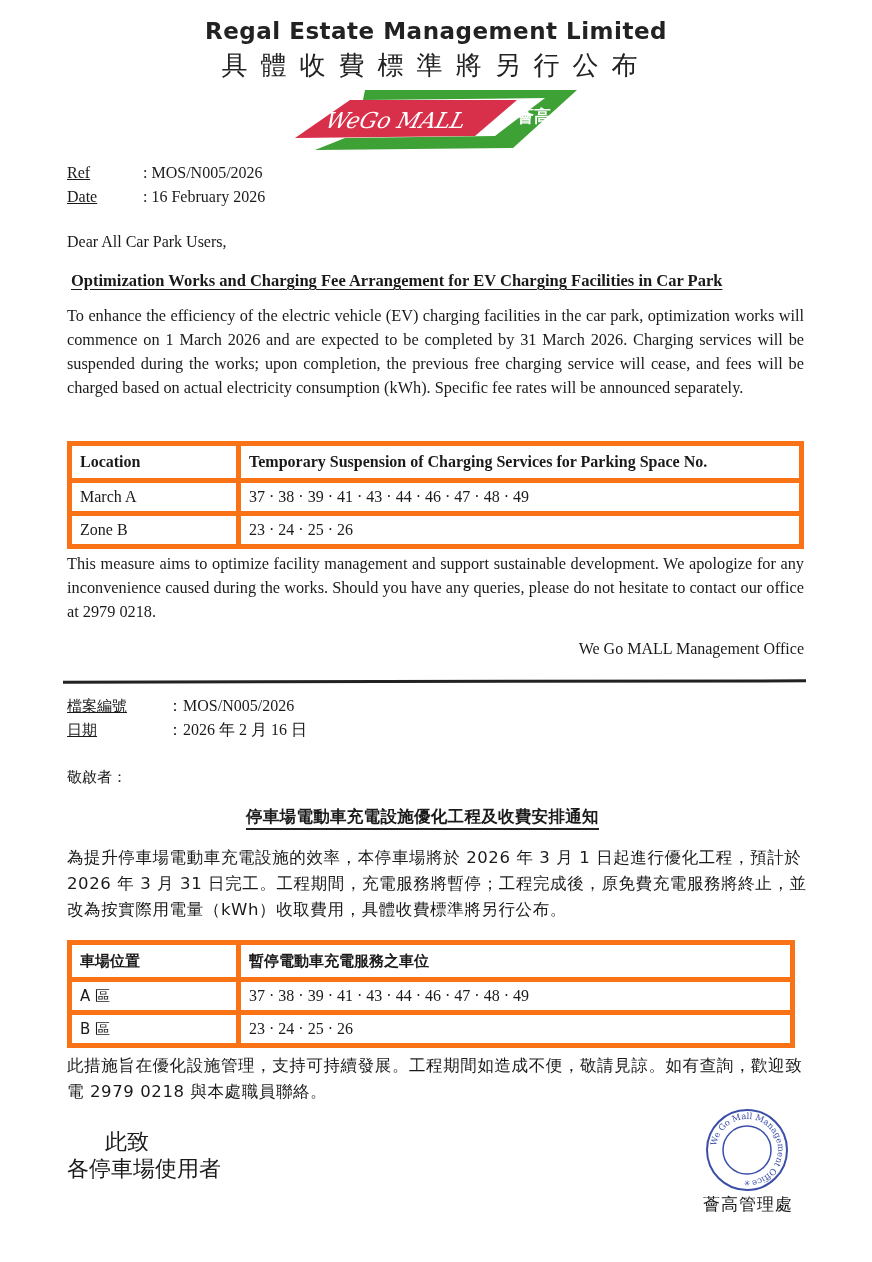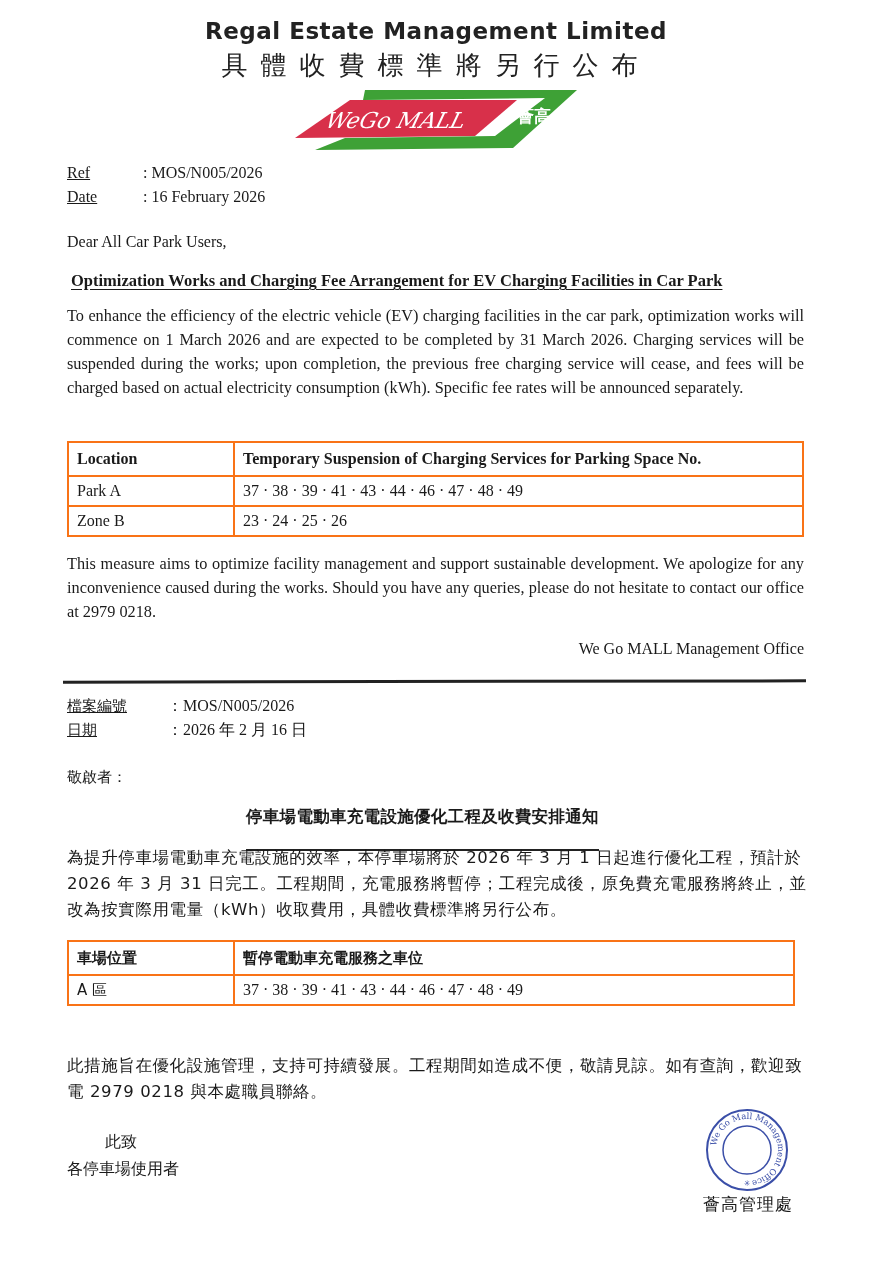--- a/index.html
+++ b/index.html
@@ -28,34 +28,34 @@
     text-decoration: underline; text-underline-offset: 3px;
   }
   .para {
     position: absolute; left: 67px; width: 737px; font-size: 16.3px; line-height: 24px;
     text-align: justify; text-align-last: left;
   }
   table.grid {
     position: absolute; left: 67px; border-collapse: collapse; font-size: 16px;
   }
   table.grid td, table.grid th {
-    border: 2px solid #f97316; padding: 2px 8px; height: 24px; text-align: left; font-weight: normal;
+    border: 5px solid #f97316; padding: 2px 8px; height: 24px; text-align: left; font-weight: normal;
   }
   table.grid th { font-weight: bold; height: 28px; }
   .signoff { position: absolute; right: 68px; top: 640px; font-size: 16px; }
   .divider { position: absolute; left: 63px; top: 680px; width: 743px; height: 3px; background: #222; transform: rotate(-0.1deg); }
 
   .title-zh {
     position: absolute; left: 246px; top: 806px; font-size: 16.5px; font-weight: bold;
-    border-bottom: 2px solid #222; padding-bottom: 21px; letter-spacing: 0.3px;
+    border-bottom: 2px solid #222; padding-bottom: 0; letter-spacing: 0.3px;
   }
   .para-zh {
     position: absolute; left: 67px; width: 740px; font-size: 16.5px; line-height: 26px; letter-spacing: 0.6px;
   }
-  .closing { position: absolute; left: 67px; top: 1128px; font-size: 16px; line-height: 27px; }
+  .closing { position: absolute; left: 67px; top: 1128px; font-size: 22px; line-height: 27px; }
   .closing .indent { padding-left: 38px; }
   .stamp { position: absolute; left: 705px; top: 1108px; width: 84px; height: 84px; }
   .stamp-label { position: absolute; left: 703px; top: 1193px; font-size: 17px; letter-spacing: 1px; }
 </style>
 </head>
 <body>
 
 <div class="company-en">Regal Estate Management Limited</div>
 <div class="company-zh">具體收費標準將另行公布</div>
 
@@ -78,21 +78,21 @@
 
 <div class="para serif" style="top:304px;">To enhance the efficiency of the electric vehicle (EV) charging facilities in the car park, optimization works will commence on 1 March 2026 and are expected to be completed by 31 March 2026. Charging services will be suspended during the works; upon completion, the previous free charging service will cease, and fees will be charged based on actual electricity consumption (kWh).  Specific fee rates will be announced separately.</div>
 
 <table class="grid serif" style="top:441px; width:737px;">
   <tbody>
       <tr>
     <th style="width:148px;">Location</th>
     <th>Temporary Suspension of Charging Services for Parking Space No.</th>
   </tr>
   <tr>
-    <td>Park A</td>
+    <td>March A</td>
     <td>37 · 38 · 39 · 41 · 43 · 44 · 46 · 47 · 48 · 49</td>
   </tr>
   <tr>
     <td>Zone B</td>
     <td>23 · 24 · 25 · 26</td>
   </tr>
 </tbody>
   </table>
 
 <div class="para serif" style="top:552px;">This measure aims to optimize facility management and support sustainable development. We apologize for any inconvenience caused during the works. Should you have any queries, please do not hesitate to contact our office at 2979 0218.</div>
@@ -116,20 +116,24 @@
 <table class="grid sans" style="top:940px; width:728px; font-size:15px;">
   <tbody>
       <tr>
     <th style="width:148px;">車場位置</th>
     <th>暫停電動車充電服務之車位</th>
   </tr>
   <tr>
     <td>A 區</td>
     <td class="serif" style="font-size:16px;">37 · 38 · 39 · 41 · 43 · 44 · 46 · 47 · 48 · 49</td>
   </tr>
+  <tr>
+    <td>B 區</td>
+    <td class="serif" style="font-size:16px;">23 · 24 · 25 · 26</td>
+  </tr>
 </tbody>
   </table>
 
 <div class="para-zh sans" style="top:1053px;">此措施旨在優化設施管理，支持可持續發展。工程期間如造成不便，敬請見諒。如有查詢，歡迎致電 2979 0218 與本處職員聯絡。</div>
 
 <div class="closing sans">
   <div class="indent">此致</div>
   <div>各停車場使用者</div>
 </div>
 

